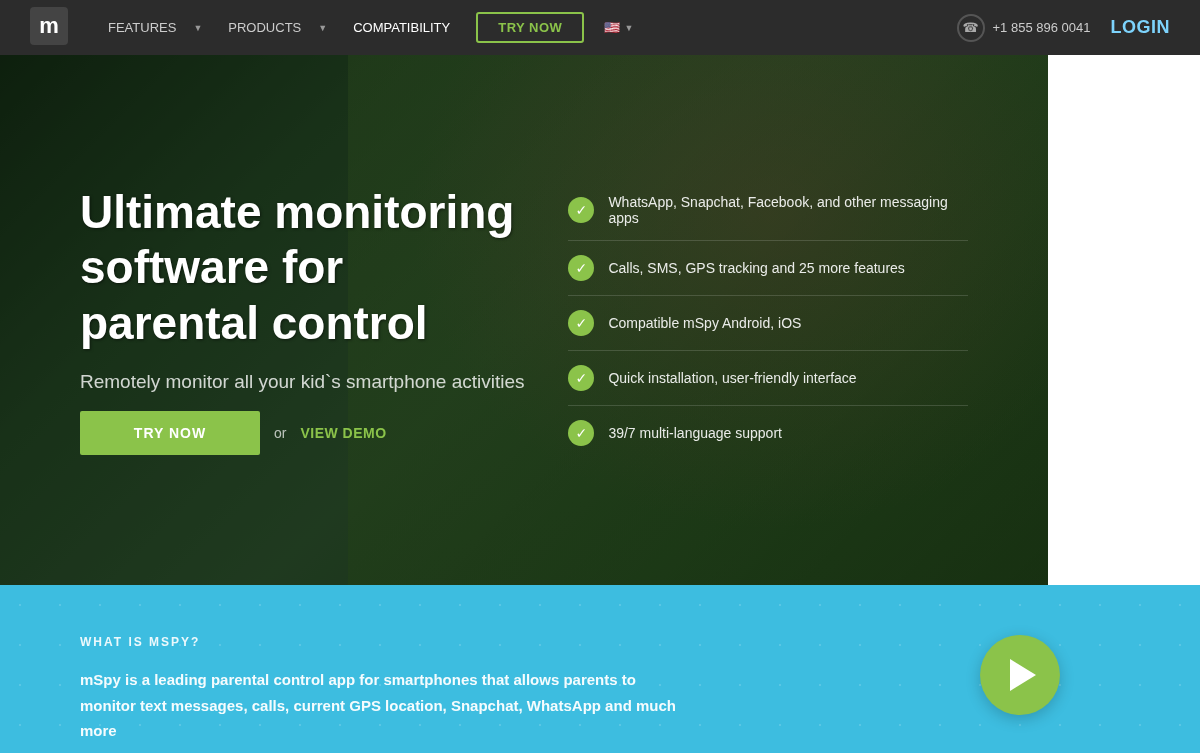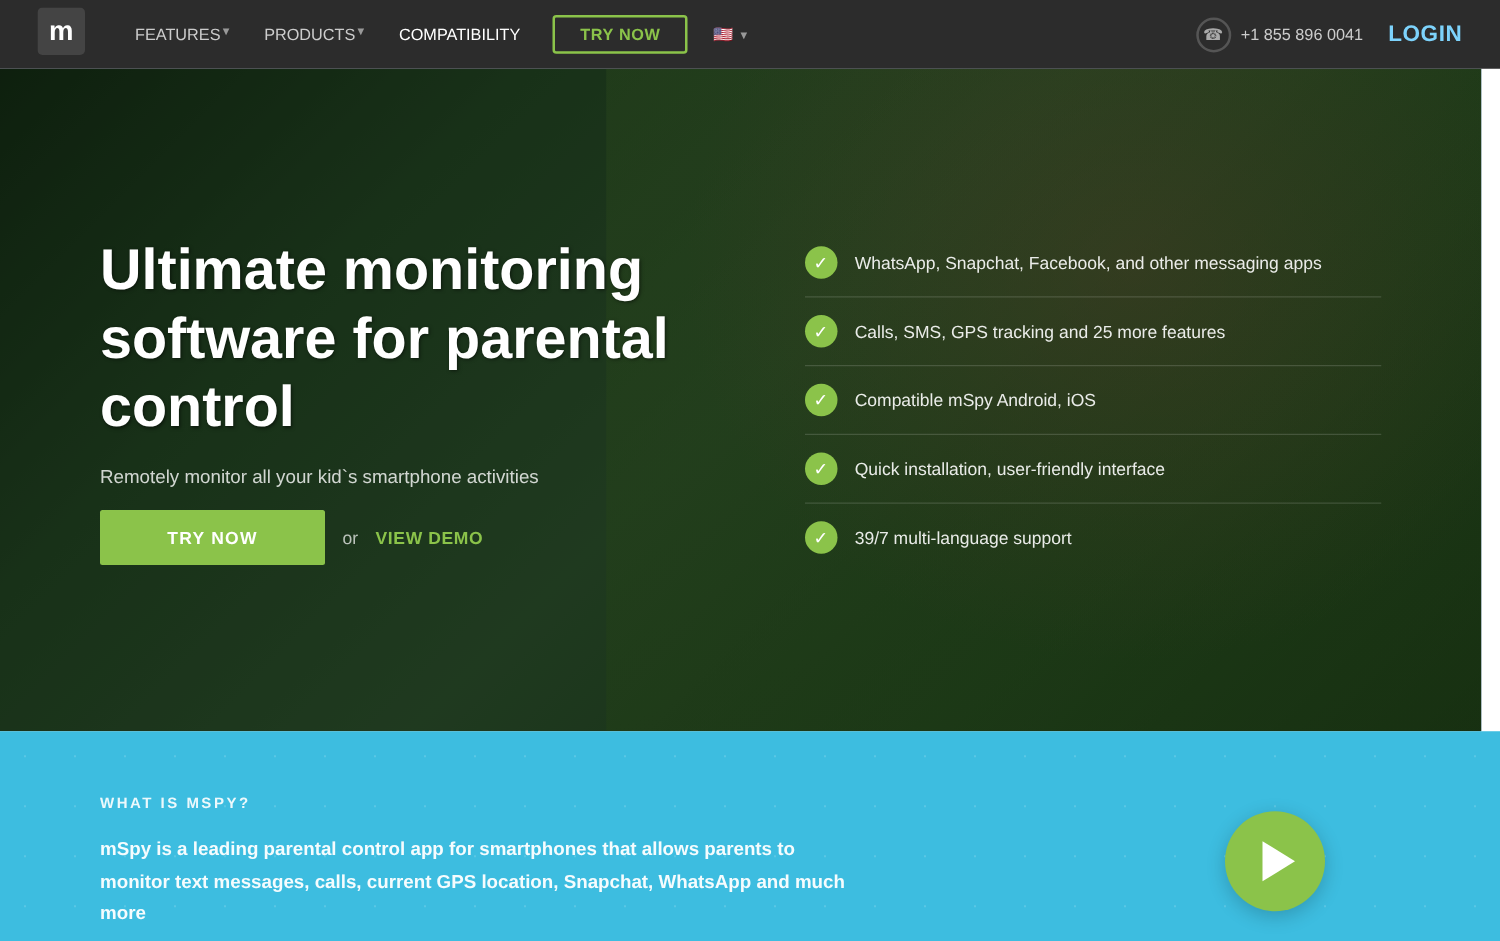--- a/index.html
+++ b/index.html
@@ -27,22 +27,22 @@
       gap: 6px;
       flex: 1;
     }
     .nav-link {
       color: #ccc;
       font-size: 13px;
       text-decoration: none;
       padding: 6px 10px;
       cursor: pointer;
       display: flex;
-      align-items: flex-start;
-      gap: 0;
+      align-items: center;
+      gap: 17px;
       white-space: nowrap;
     }
     .nav-link.compatibility { color: #fff; }
     .nav-caret {
       font-size: 9px;
       color: #999;
     }
     .nav-try-btn {
       border: 2px solid #8bc34a;
       color: #8bc34a;
@@ -94,21 +94,21 @@
       font-size: 18px;
       cursor: pointer;
       text-decoration: none;
       font-weight: bold;
       letter-spacing: 0.5px;
     }
 
     
     .hero {
       position: relative;
-      width: 1185px;
+      width: 1048px;
       height: 530px;
       overflow: hidden;
       background: #0c4a6e;
     }
     .hero-bg {
       position: absolute;
       inset: 0;
       background: linear-gradient(135deg, #1a3a1a 0%, #2d5a2d 25%, #3a6a3a 50%, #2a5a2a 75%, #1a3a1a 100%);
     }
     .hero-overlay {
@@ -141,21 +141,21 @@
     }
     .hero-title {
       font-size: 46px;
       font-weight: bold;
       color: #fff;
       line-height: 1.2;
       margin-bottom: 20px;
       text-shadow: 1px 1px 3px rgba(0,0,0,0.5);
     }
     .hero-subtitle {
-      font-size: 15px;
+      font-size: 19px;
       color: rgba(255,255,255,0.8);
       margin-bottom: 18px;
     }
     .hero-cta-row {
       display: flex;
       align-items: center;
       gap: 14px;
     }
     .hero-try-btn {
       background: #8bc34a;
@@ -226,21 +226,21 @@
       content: '';
       position: absolute;
       inset: 0;
       background-image:
         radial-gradient(circle, rgba(255,255,255,0.15) 1px, transparent 1px);
       background-size: 40px 40px;
       pointer-events: none;
     }
     .what-inner {
       display: flex;
-      align-items: center;
+      align-items: flex-start;
       gap: 60px;
       position: relative;
       z-index: 2;
     }
     .what-text-area {
       flex: 1;
     }
     .what-label {
       color: rgba(255,255,255,0.9);
       font-size: 12px;

